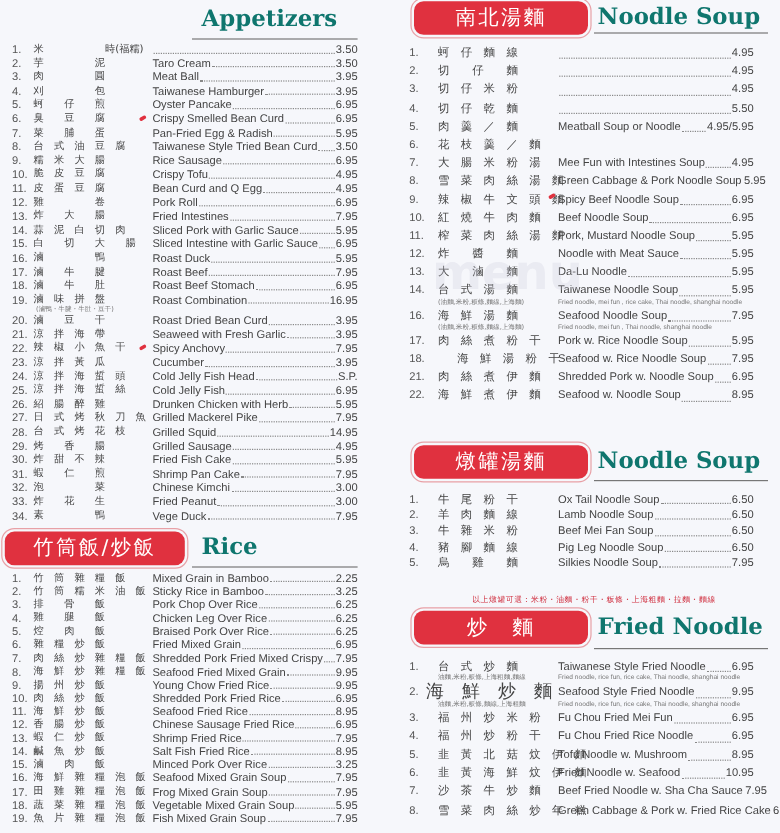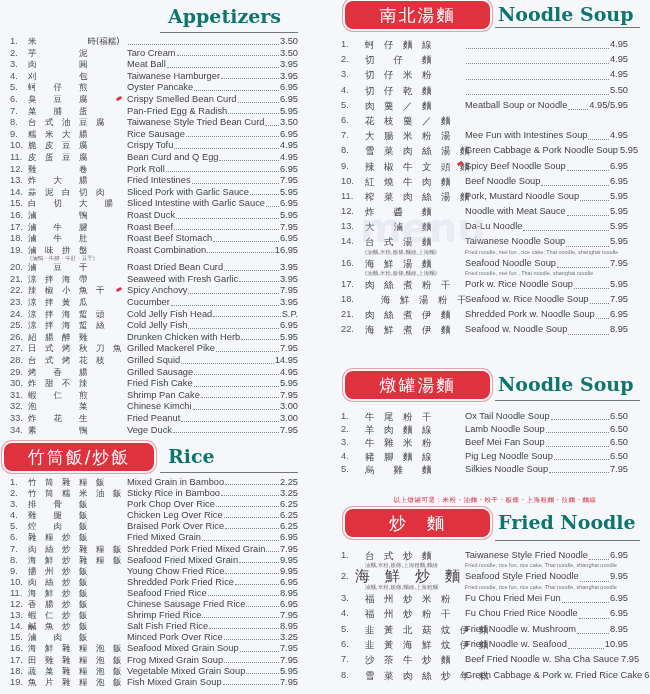--- a/index.html
+++ b/index.html
@@ -466,21 +466,21 @@
           <span class="en">
             <span class="name">Fried Mixed Grain</span>
             <span class="dots"></span>
             <span class="price">6.95</span>
           </span>
         </div>
         <div class="row" style="height: 11.1px; line-height: 11.1px;">
           <span class="num">7.</span>
           <span class="zh">肉　絲　炒　雜　糧　飯</span>
           <span class="en">
-            <span class="name">Shredded Pork Fried Mixed Grain</span>
+            <span class="name">Shredded Pork Fried Mixed Crispy</span>
             <span class="dots"></span>
             <span class="price">7.95</span>
           </span>
         </div>
         <div class="row" style="height: 11.1px; line-height: 11.1px;">
           <span class="num">8.</span>
           <span class="zh">海　鮮　炒　雜　糧　飯</span>
           <span class="en">
             <span class="name">Seafood Fried Mixed Grain</span>
             <span class="dots"></span>
@@ -874,21 +874,21 @@
           <span class="en" style="left: 130px;">
             <span class="name">Fu Chou Fried Rice Noodle</span>
             <span class="dots"></span>
             <span class="price">6.95</span>
           </span>
         </div>
         <div class="row" style="height: 15.4px; line-height: 15.4px;">
           <span class="num" style="left: 6px;">5.</span>
           <span class="zh" style="left: 30px; width: 95px; font-size: 9.5px;">韭　黃　北　菇　炆　伊　麵</span>
           <span class="en" style="left: 130px;">
-            <span class="name">Fried Noodle w. Mushroom</span>
+            <span class="name">Tofu Noodle w. Mushroom</span>
             <span class="dots"></span>
             <span class="price">8.95</span>
           </span>
         </div>
         <div class="row" style="height: 15.4px; line-height: 15.4px;">
           <span class="num" style="left: 6px;">6.</span>
           <span class="zh" style="left: 30px; width: 95px; font-size: 9.5px;">韭　黃　海　鮮　炆　伊　麵</span>
           <span class="en" style="left: 130px;">
             <span class="name">Fried Noodle w. Seafood</span>
             <span class="dots"></span>

